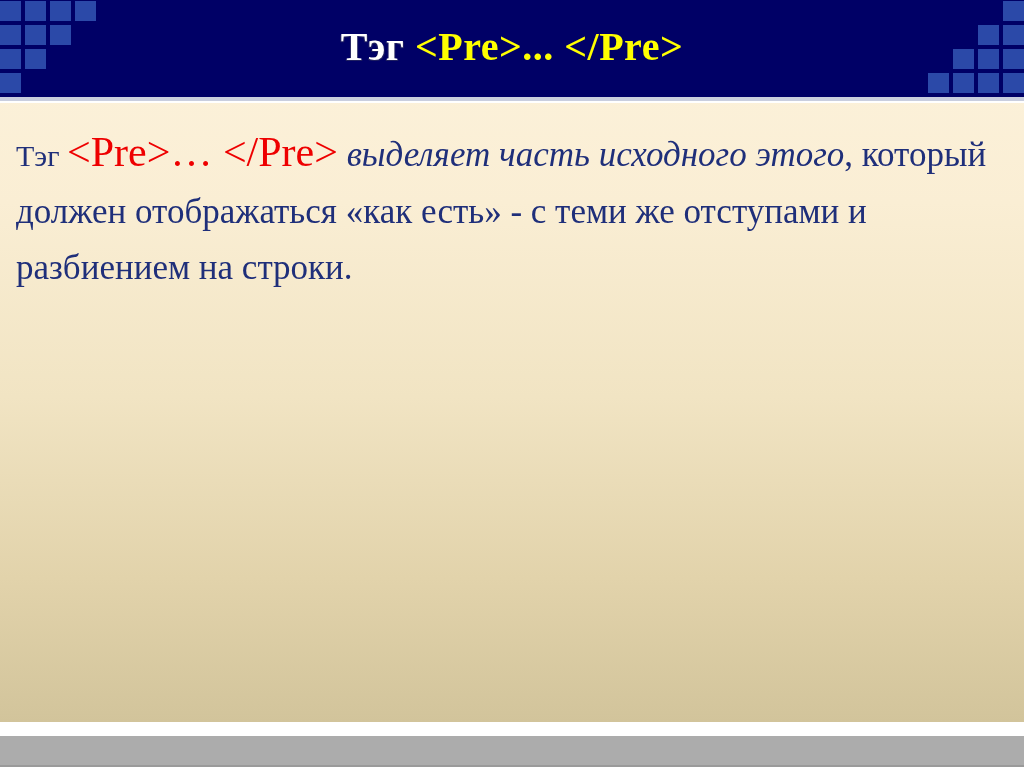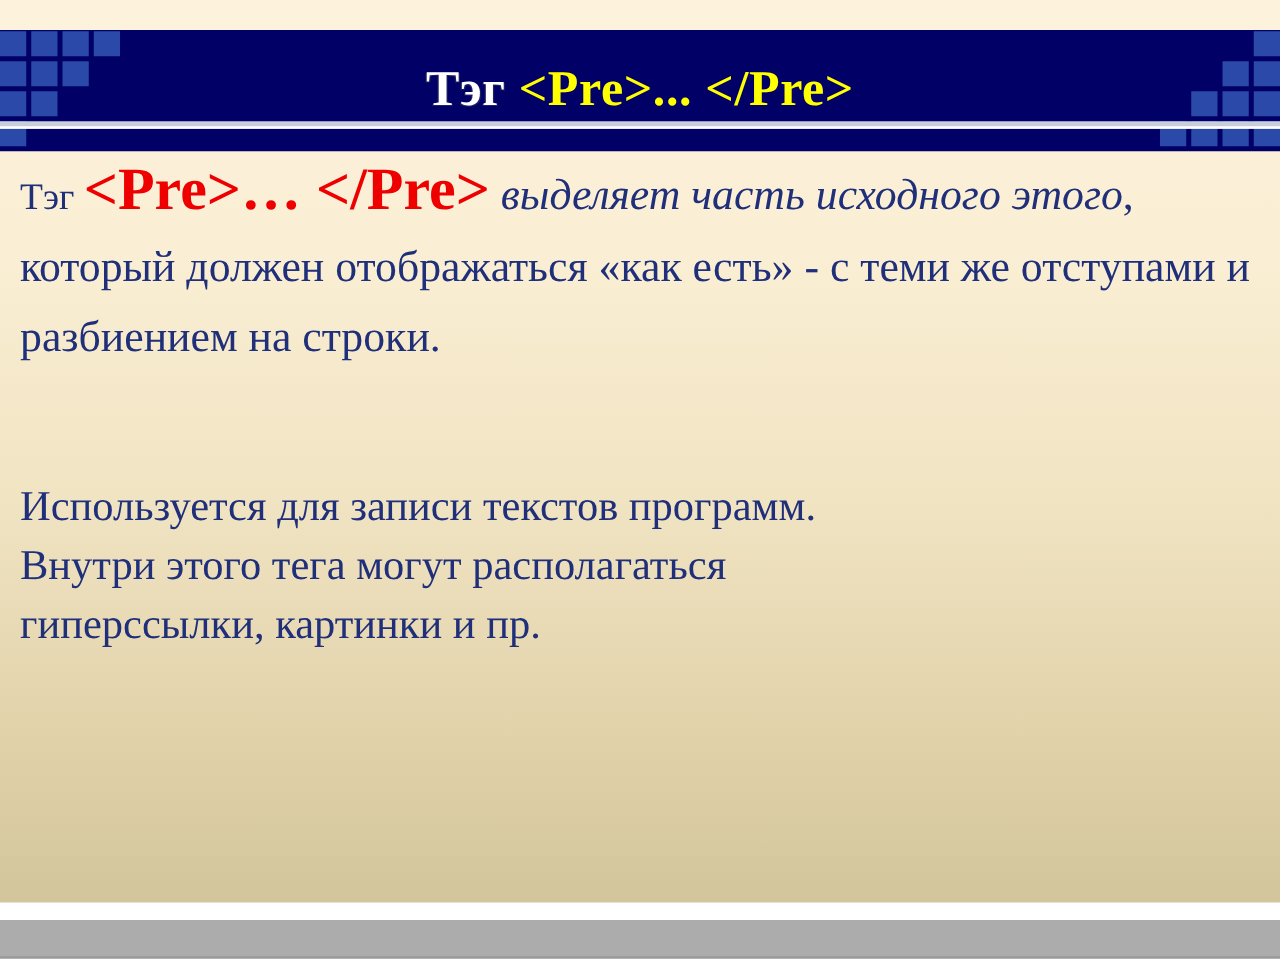--- a/index.html
+++ b/index.html
@@ -25,21 +25,20 @@
 
   
   .header {
     position: absolute;
     left: 0;
     top: 0;
     width: 1024px;
     height: 97px;
     background: #000066;
     overflow: hidden;
-    margin-top: 24px;
   }
   .header-rule {
     position: absolute;
     left: 0;
     top: 97px;
     width: 1024px;
     height: 4px;
     background: #c9cede;
     border-bottom: 2px solid #ffffff;
   }
@@ -103,22 +102,22 @@
     left: 0;
     right: 0;
     font-size: 35px;
     line-height: 56px;
   }
   .para-1 .lead {
     font-size: 30px;
   }
   .para-1 .tag {
     color: #ee0000;
-    font-weight: bold;
-    font-size: 48px;
+    font-weight: normal;
+    font-size: 42px;
   }
   .para-1 .ital {
     font-style: italic;
   }
 
   .para-2 {
     position: absolute;
     top: 278px;
     left: 0;
     right: 0;
@@ -175,22 +174,17 @@
     <div class="title">
       <span class="t-plain">Тэг</span><span class="t-plain">&nbsp;</span><span class="t-tag">&lt;Pre&gt;...</span><span class="t-tag">&nbsp;</span><span class="t-tag">&lt;/Pre&gt;</span>
     </div>
   </div>
   <div class="header-rule"></div>
 
   <div class="body-area">
 
     <p class="para para-1"><span class="lead">Тэг</span><span class="lead">&nbsp;</span><span class="tag">&lt;Pre&gt;…</span><span class="tag">&nbsp;</span><span class="tag">&lt;/Pre&gt;</span><span>&nbsp;</span><span class="ital">выделяет часть исходного этого</span><span>, который должен отображаться «как есть» -  с теми же отступами и разбиением на строки.</span></p>
 
-    <p class="para para-2">
-      <span class="ln">Используется для записи текстов программ.</span>
-      <span class="ln">Внутри этого тега могут располагаться</span>
-      <span class="ln">гиперссылки, картинки и пр.</span>
-    </p>
   </div>
 </div>
 
 <div class="gap"></div>
 <div class="bottom-bar"></div>
 
 </body></html>

